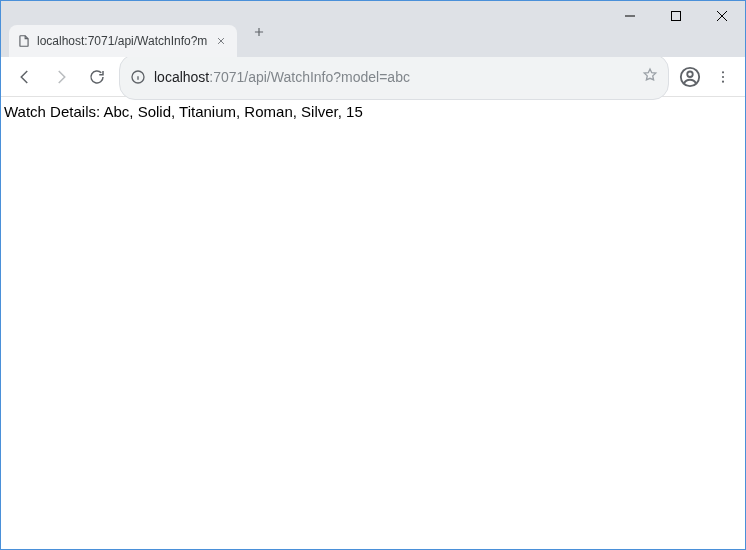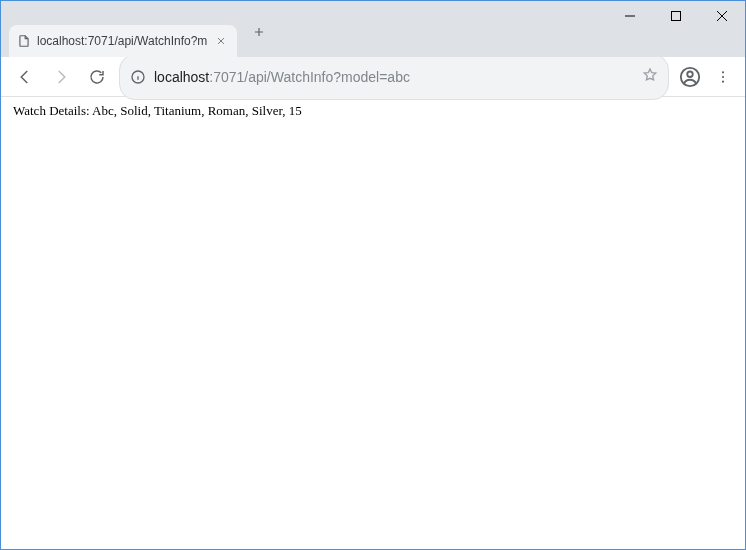--- a/index.html
+++ b/index.html
@@ -126,23 +126,23 @@
       display:flex;align-items:center;justify-content:center;
       color:#5f6368;
     }
     .kebab {
       width:24px;height:24px;
       display:flex;align-items:center;justify-content:center;
       color:#5f6368;
     }
     
     .page {
-      padding: 6px 12px;
-      font-family: Liberation Serif, serif;
-      font-size: 13px;
+      padding: 6px 3px;
+      font-family: Liberation Sans, sans-serif;
+      font-size: 15px;
       color:#000;
       white-space: pre;
     }
   </style>
 </head>
 <body>
 
 <div class="titlebar">
   <div class="tab">
     <span class="doc-icon">

